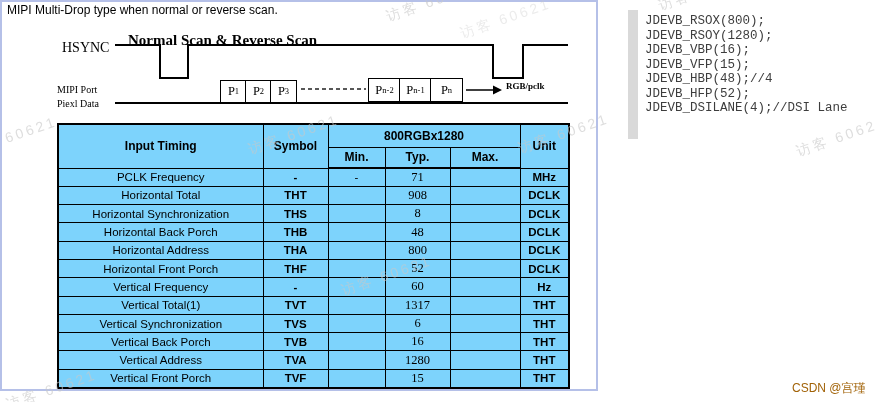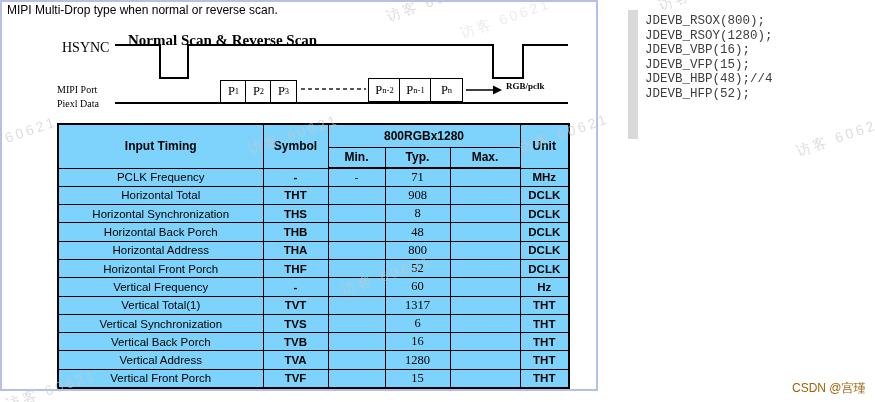--- a/index.html
+++ b/index.html
@@ -250,21 +250,21 @@
           <td class="c-min"></td>
           <td class="c-typ">15</td>
           <td class="c-max"></td>
           <td class="c-unit">THT</td>
         </tr>
       </tbody>
   </table>
 </div>
 
 <div class="code-bar"></div>
-<div class="code-block"><div>JDEVB_RSOX(800);</div><div>JDEVB_RSOY(1280);</div><div>JDEVB_VBP(16);</div><div>JDEVB_VFP(15);</div><div>JDEVB_HBP(48);//4</div><div>JDEVB_HFP(52);</div></div>
+<div class="code-block"><div>JDEVB_RSOX(800);</div><div>JDEVB_RSOY(1280);</div><div>JDEVB_VBP(16);</div><div>JDEVB_VFP(15);</div><div>JDEVB_HBP(48);//4</div><div>JDEVB_HFP(52);</div><div>JDEVB_DSILANE(4);//DSI Lane</div></div>
 
 <div id="wm-layer">
     <div class="wm" style="left: 390px; top: 8px;">访客 60621</div>
     <div class="wm" style="left: 662px; top: -3px;">访客 60621</div>
     <div class="wm" style="left: -30px; top: 143px;">访客 60621</div>
     <div class="wm" style="left: 252px; top: 141px;">访客 60621</div>
     <div class="wm" style="left: 522px; top: 140px;">访客 60621</div>
     <div class="wm" style="left: 800px; top: 143px;">访客 60621</div>
     <div class="wm" style="left: 345px; top: 282px;">访客 60621</div>
     <div class="wm" style="left: 10px; top: 396px;">访客 60621</div>

